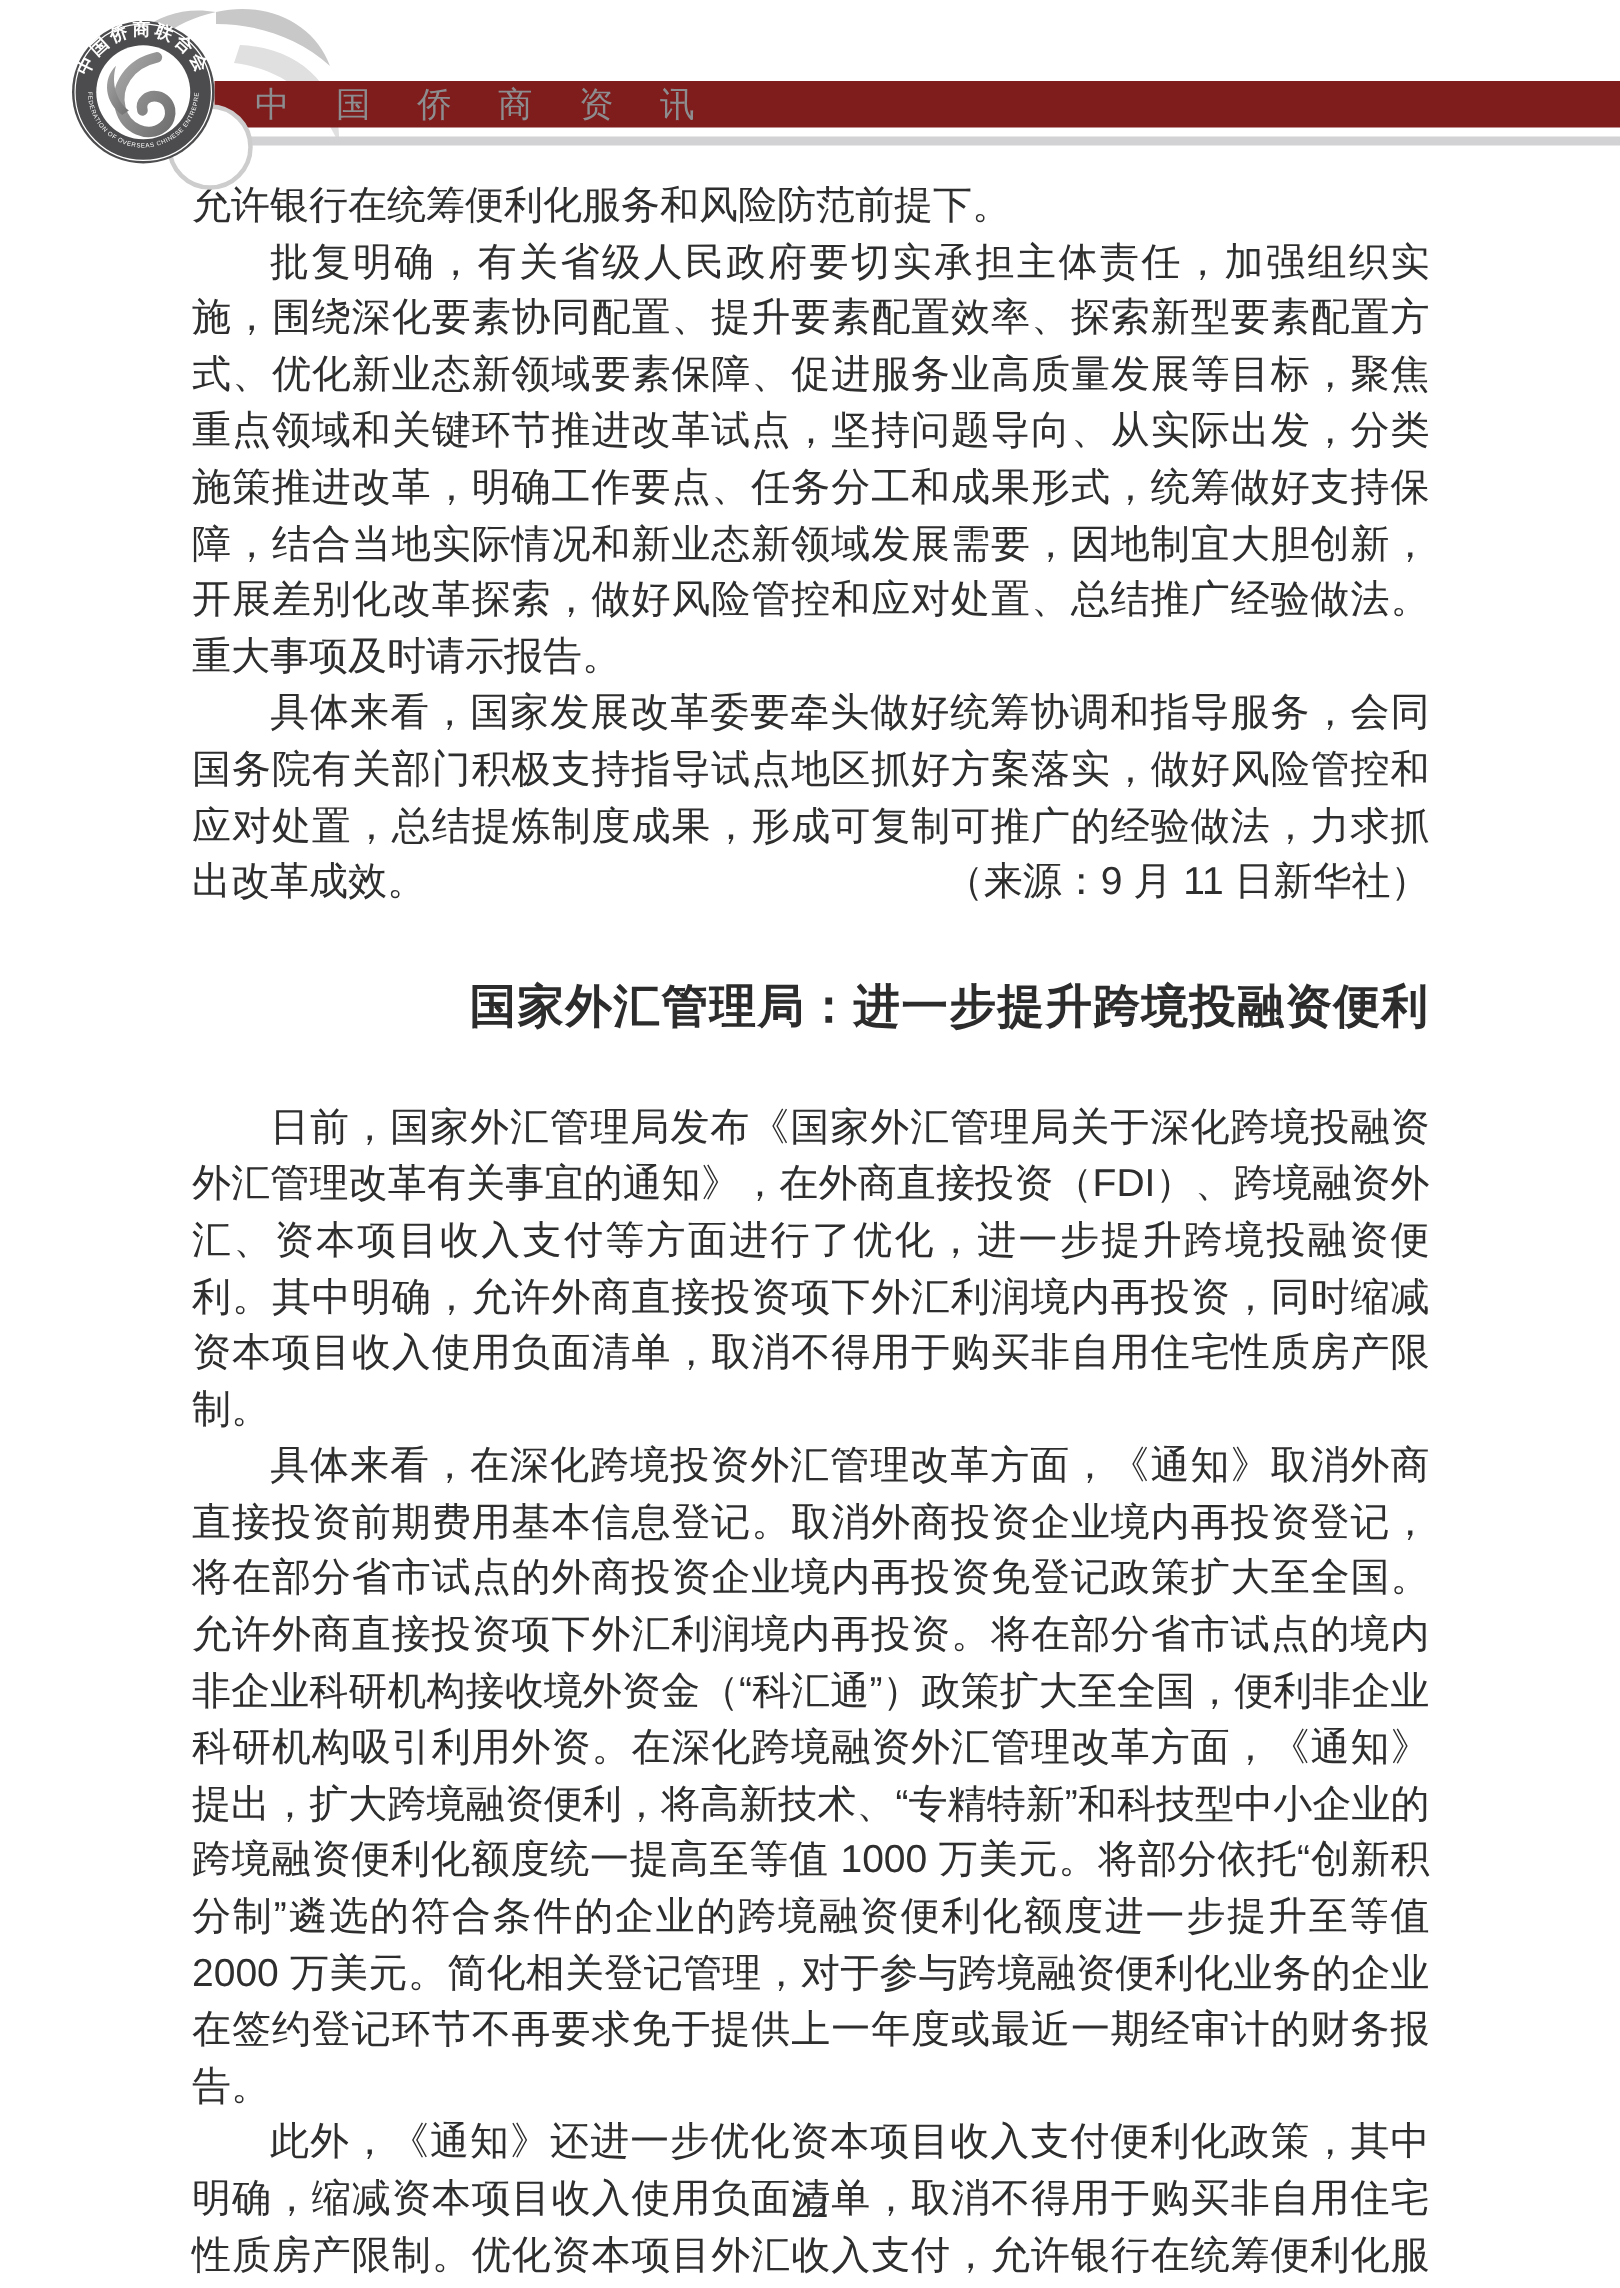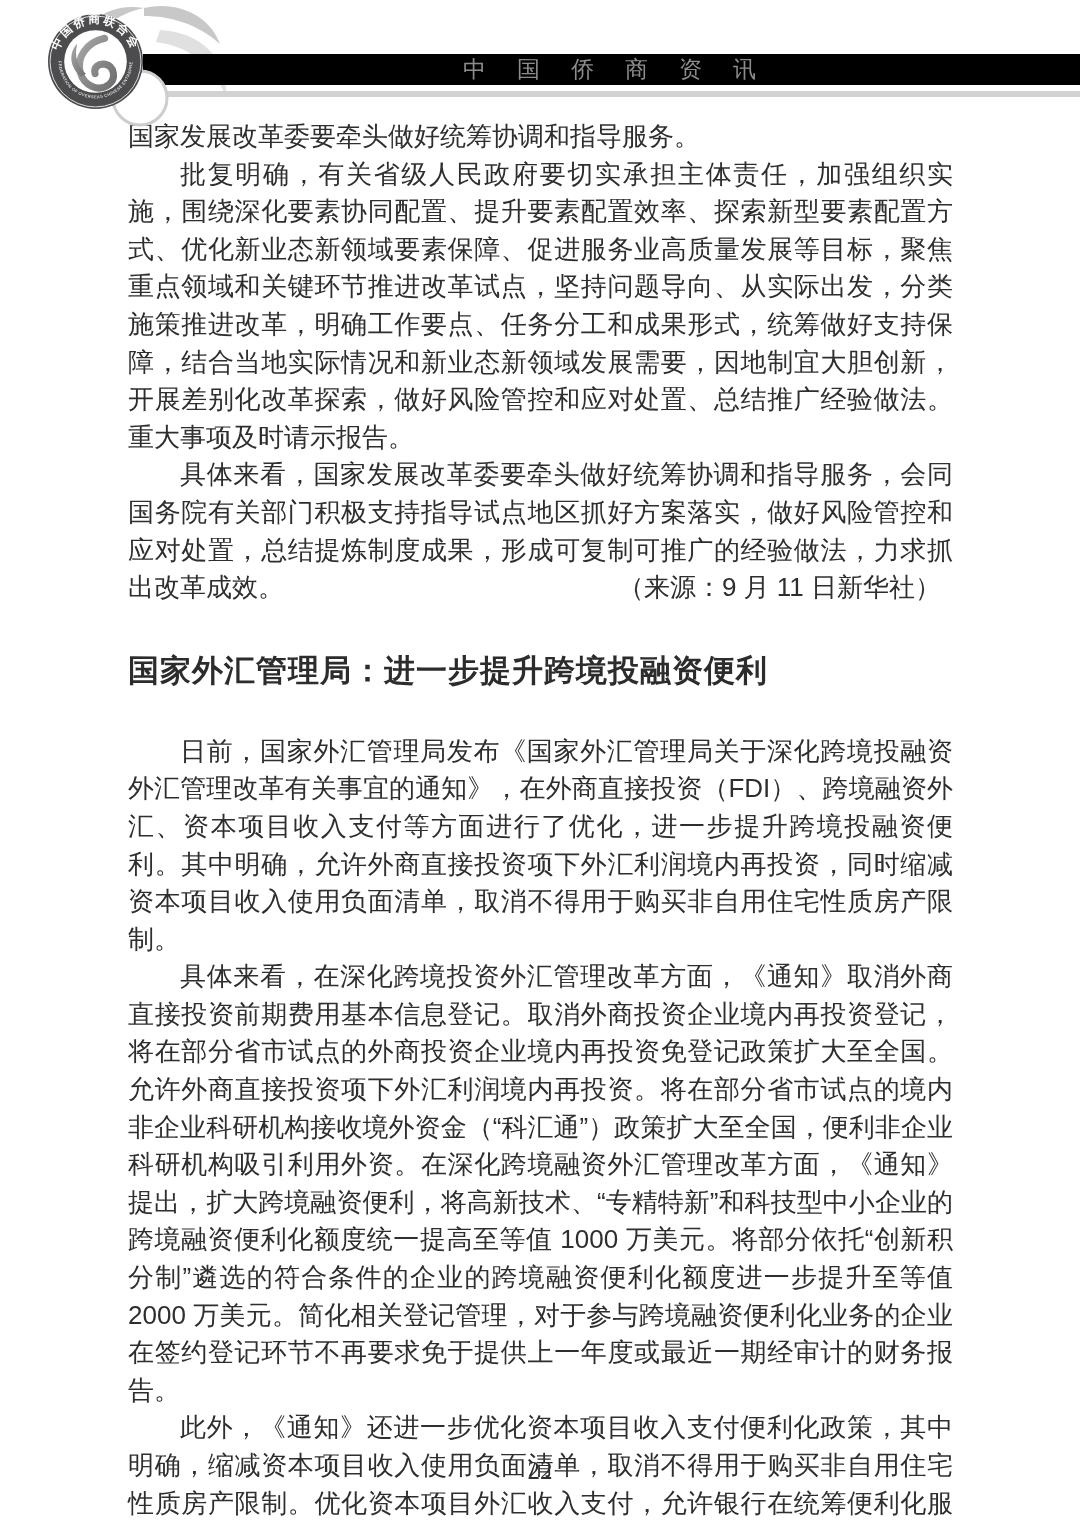--- a/index.html
+++ b/index.html
@@ -7,22 +7,22 @@
     position:relative;
     width:1080px; height:1525px;
     background:#ffffff;
     overflow:hidden;
     font-family:"Liberation Sans", sans-serif;
   }
 
   
   .banner-bar {
     position:absolute; left:143px; right:0; top:54px; height:31px;
-    background:#000000; z-index:2;
-    display:flex; align-items:center;justify-content:center;
+    background:#7f1d1d; z-index:2;
+    display:flex; align-items:center;
   }
   .banner-title {
     font-size:23px; color:#8d8d8f;
     letter-spacing:31px; padding-left:27px; white-space:nowrap;
   }
   .banner-underline {
     position:absolute; left:143px; right:0; top:91px; height:6px;
     background:#d2d2d4; z-index:2;
   }
   .deco-petals { position:absolute; left:40px; top:0; z-index:1; }
@@ -31,28 +31,28 @@
 
   
   .content { position:absolute; left:128px; top:118px; width:825px; }
   .para {
     margin:0;
     font-size:26px; line-height:37.6px;
     color:#2e2e2e; text-align:justify; text-indent:2em;
   }
   .para.no-indent { text-indent:0; }
   .source-line {
-    margin:-37.6px 12px 0 0;
+    margin:-37.6px 0 0 0;
     font-size:26px; line-height:37.6px;
     color:#2e2e2e; text-align:right;
   }
   .article-title {
     margin:40px 0 38px;
     font-size:31px; line-height:48px; font-weight:bold;
-    color:#2c2c2c; text-align:left; letter-spacing:1px;
+    color:#2c2c2c; text-align:right; letter-spacing:1px;
   }
 
   
   .page-number {
     position:absolute; left:0; right:0; bottom:40px;
     text-align:center;
     font-family:"Liberation Serif", serif;
     font-size:25px; color:#2e2e2e;
   }
 </style>
@@ -99,21 +99,21 @@
       <g>
         <path d="M57 25 C39 29 29 44 33 59 C36.5 72 51 78.5 61 71 C69 64.8 66.5 52.5 57.5 50.8 C51 49.6 45.8 54 47.5 60" fill="none" stroke="url(#embGrad)" stroke-width="7" stroke-linecap="round"></path>
         <path d="M34 63 C23 55 20.5 40 30 30.5 C26.5 42.5 30.5 54 38.5 60 Z" fill="url(#embGrad)"></path>
       </g>
     </svg>
   </header>
 
   <main class="content">
 
     <section>
-      <p class="para no-indent">国家发展改革委要牵头做好统筹协调和指导服务。</p>
+      <p class="para no-indent">允许银行在统筹便利化服务和风险防范前提下。</p>
       <p class="para">批复明确，有关省级人民政府要切实承担主体责任，加强组织实施，围绕深化要素协同配置、提升要素配置效率、探索新型要素配置方式、优化新业态新领域要素保障、促进服务业高质量发展等目标，聚焦重点领域和关键环节推进改革试点，坚持问题导向、从实际出发，分类施策推进改革，明确工作要点、任务分工和成果形式，统筹做好支持保障，结合当地实际情况和新业态新领域发展需要，因地制宜大胆创新，开展差别化改革探索，做好风险管控和应对处置、总结推广经验做法。重大事项及时请示报告。</p>
       <p class="para">具体来看，国家发展改革委要牵头做好统筹协调和指导服务，会同国务院有关部门积极支持指导试点地区抓好方案落实，做好风险管控和应对处置，总结提炼制度成果，形成可复制可推广的经验做法，力求抓出改革成效。</p>
       <p class="source-line">（来源：9 月 11 日新华社）</p>
     </section>
 
     <section>
       <h2 class="article-title">国家外汇管理局：进一步提升跨境投融资便利</h2>
       <p class="para">日前，国家外汇管理局发布《国家外汇管理局关于深化跨境投融资外汇管理改革有关事宜的通知》，在外商直接投资（FDI）、跨境融资外汇、资本项目收入支付等方面进行了优化，进一步提升跨境投融资便利。其中明确，允许外商直接投资项下外汇利润境内再投资，同时缩减资本项目收入使用负面清单，取消不得用于购买非自用住宅性质房产限制。</p>
       <p class="para">具体来看，在深化跨境投资外汇管理改革方面，《通知》取消外商直接投资前期费用基本信息登记。取消外商投资企业境内再投资登记，将在部分省市试点的外商投资企业境内再投资免登记政策扩大至全国。允许外商直接投资项下外汇利润境内再投资。将在部分省市试点的境内非企业科研机构接收境外资金（“科汇通”）政策扩大至全国，便利非企业科研机构吸引利用外资。在深化跨境融资外汇管理改革方面，《通知》提出，扩大跨境融资便利，将高新技术、“专精特新”和科技型中小企业的跨境融资便利化额度统一提高至等值 1000 万美元。将部分依托“创新积分制”遴选的符合条件的企业的跨境融资便利化额度进一步提升至等值 2000 万美元。简化相关登记管理，对于参与跨境融资便利化业务的企业在签约登记环节不再要求免于提供上一年度或最近一期经审计的财务报告。</p>
       <p class="para">此外，《通知》还进一步优化资本项目收入支付便利化政策，其中明确，缩减资本项目收入使用负面清单，取消不得用于购买非自用住宅性质房产限制。优化资本项目外汇收入支付，允许银行在统筹便利化服务和风险防范前提下，依据客户合规经营情况和风险等级等自行决定便利化业务事后随机抽查的比例和频率。</p>

